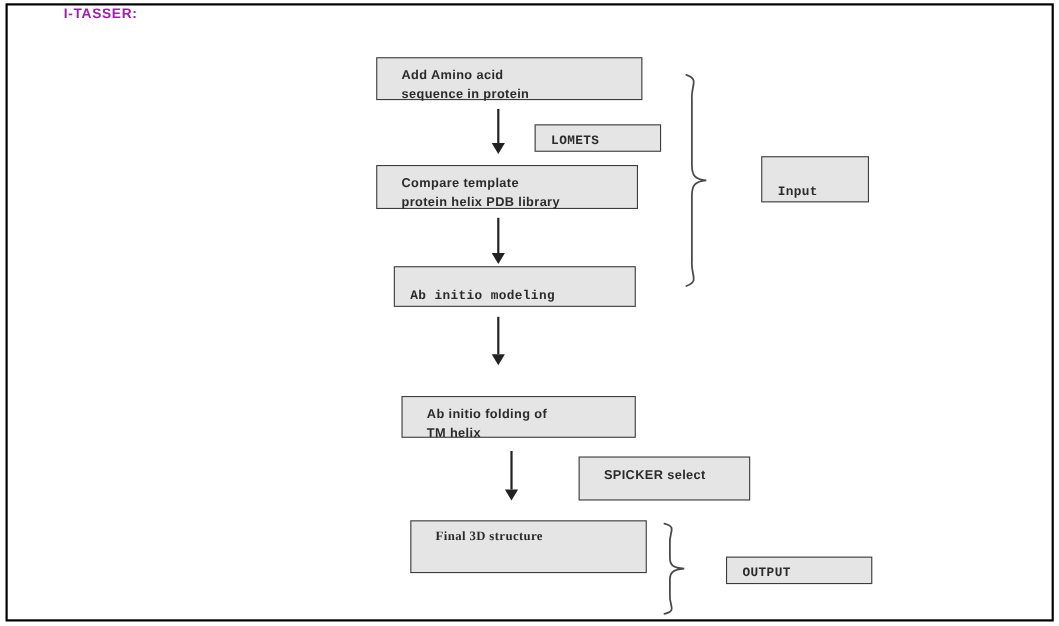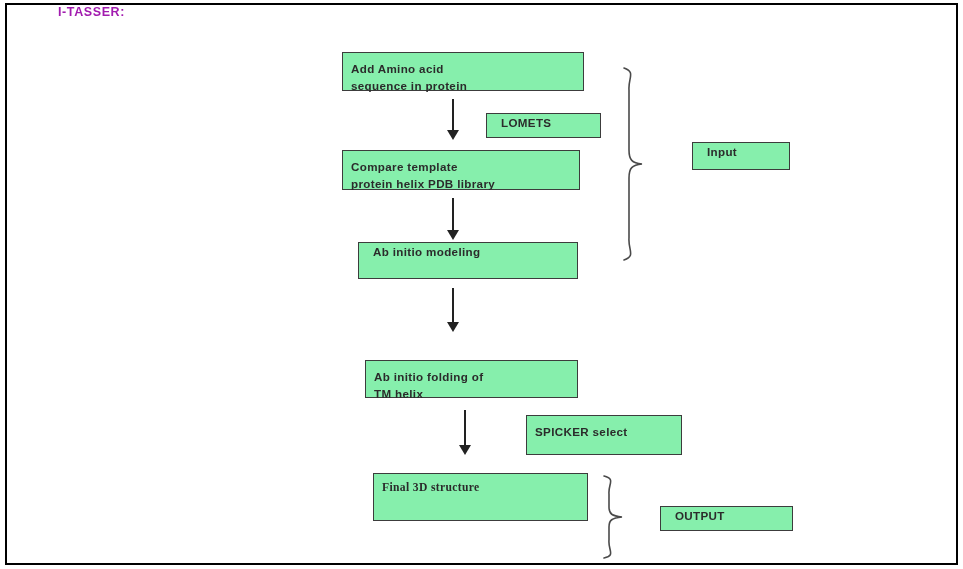--- a/index.html
+++ b/index.html
@@ -38,40 +38,41 @@
     letter-spacing: 0.6px;
     color: #a21caf;
     white-space: nowrap;
     padding-left: 38px;
   }
   
   .node {
     position: absolute;
     box-sizing: border-box;
     border: 1.6px solid #3c3c3c;
-    background: #86efac;
+    background: #e5e5e5;
     color: #2b2b2b;
     font-size: 11.6px;
     font-weight: bold;
     letter-spacing: 0.35px;
     line-height: 17px;
-    padding: 7px 0 0 8px;
+    padding: 7px 0 0 22px;
   }
   .node .line {
     display: block;
     white-space: nowrap;
   }
   .node.tight {
     padding-top: 5px;
   }
   .node.center-v {
     display: flex;
     flex-direction: column;
-    justify-content: flex-start;
+    justify-content: flex-end;
     padding-top: 0;
+    font-family: Liberation Mono, monospace;
   }
   
   .arrow {
     position: absolute;
   }
   .arrow .shaft {
     position: absolute;
     left: 50%;
     top: 0;
     width: 2px;
@@ -146,21 +147,21 @@
       <path d="M 4 2
                C 16 6, 8 12, 9 24
                L 9 84
                C 9 94, 12 97, 22 98
                C 12 99, 9 102, 9 112
                L 9 172
                C 8 184, 16 190, 4 194"></path>
     </svg>
   </div>
 
-  <div class="node center-v" style="left:692px; top:142px; width:98px; height:28px; padding-left:14px;">
+  <div class="node center-v" style="left:692px; top:142px; width:98px; height:42px; padding-left:14px;">
     <span class="line">Input</span>
   </div>
 
   <div class="arrow" style="left:444px; top:288px; width:18px; height:44px;">
     <div class="shaft" style="height:34px;"></div>
     <div class="head"></div>
   </div>
 
   <div class="node" style="left:365px; top:360px; width:213px; height:38px;">
     <span class="line">Ab initio  folding of</span>

